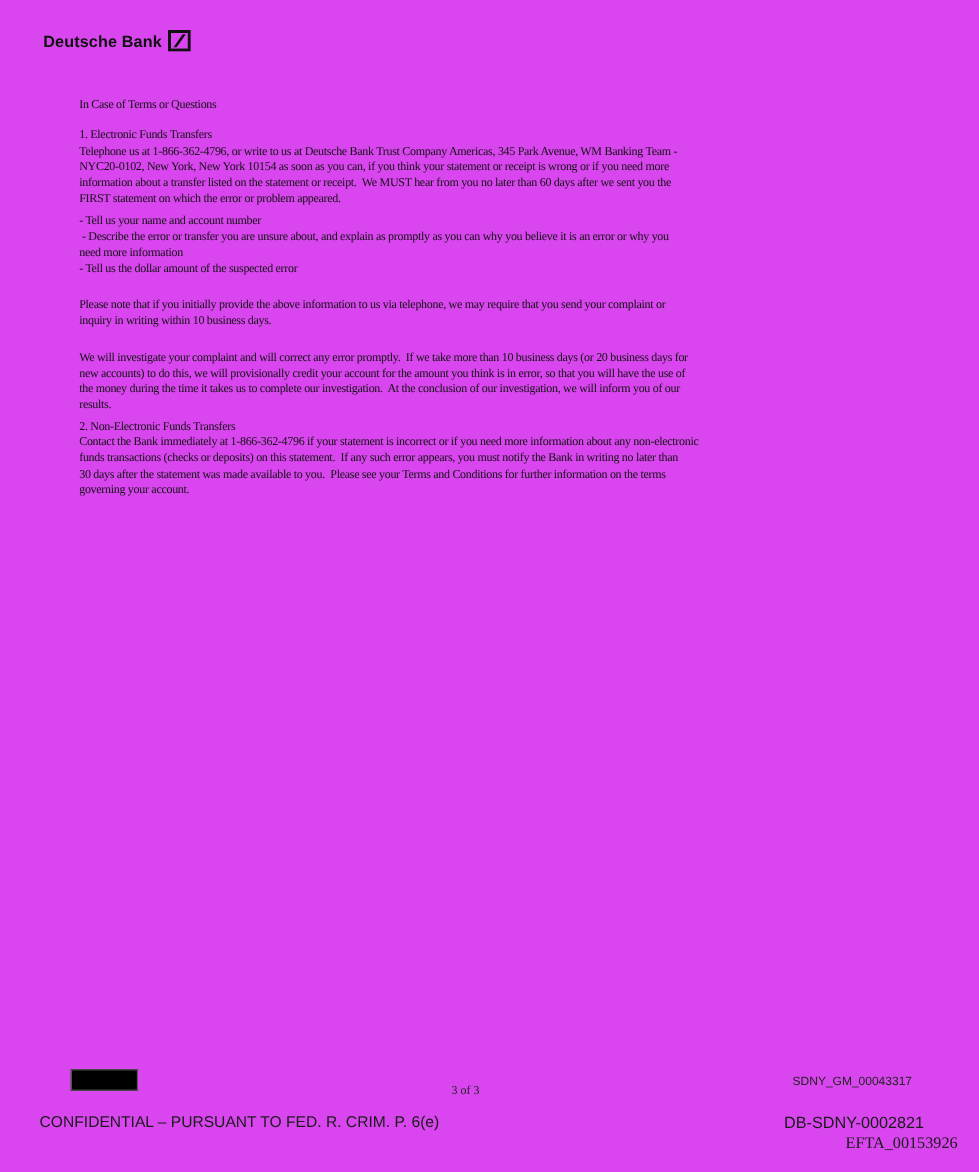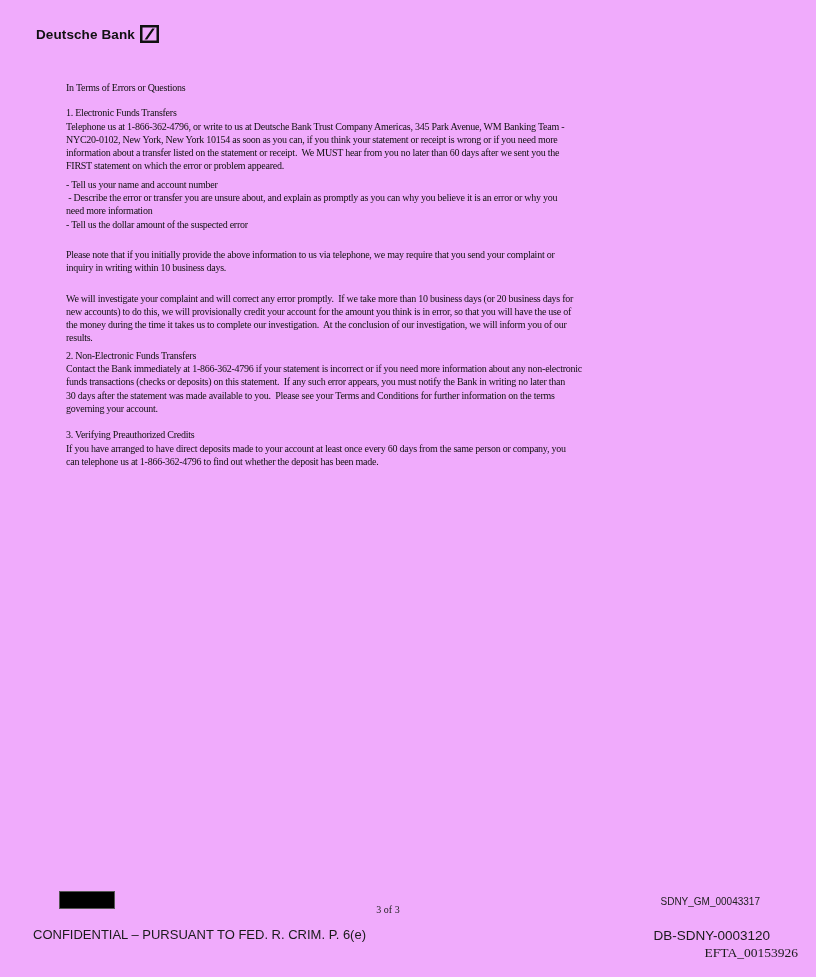--- a/index.html
+++ b/index.html
@@ -1,20 +1,20 @@
 <!DOCTYPE html>
 <html><head>
 <meta charset="utf-8">
 <style>
   html, body { margin: 0; padding: 0; background: #e8e8e8; }
   .page {
     position: relative;
     width: 816px;
     height: 977px;
-    background: #f0abfc;
+    background: #d946ef;
     margin: 0 auto;
     font-family: "Liberation Serif", serif;
     color: #000;
     overflow: hidden;
   }
   
   .logo {
     position: absolute;
     top: 25px;
     left: 36px;
@@ -108,51 +108,48 @@
     <span class="logo-text">Deutsche Bank</span>
     <span class="logo-mark">
       <svg width="19" height="18" viewBox="0 0 19 18" xmlns="http://www.w3.org/2000/svg">
         <rect x="1.25" y="1.25" width="16.5" height="15.5" fill="none" stroke="#111" stroke-width="2.5"></rect>
         <polygon points="4.6,14.4 12.2,3.6 14.8,3.6 7.2,14.4" fill="#111"></polygon>
       </svg>
     </span>
   </div>
 
   <div class="body-col">
-    <div class="para mb12">In Terms of Errors or Questions</div>
+    <div class="para mb12">In Case of Terms or Questions</div>
     <div class="para mb5">1. Electronic Funds Transfers
 Telephone us at 1-866-362-4796, or write to us at Deutsche Bank Trust Company Americas, 345 Park Avenue, WM Banking Team -
 NYC20-0102, New York, New York 10154 as soon as you can, if you think your statement or receipt is wrong or if you need more
 information about a transfer listed on the statement or receipt.  We MUST hear from you no later than 60 days after we sent you the
 FIRST statement on which the error or problem appeared.</div>
     <div class="para mb17">- Tell us your name and account number
  - Describe the error or transfer you are unsure about, and explain as promptly as you can why you believe it is an error or why you
 need more information
 - Tell us the dollar amount of the suspected error</div>
     <div class="para mb17">Please note that if you initially provide the above information to us via telephone, we may require that you send your complaint or
 inquiry in writing within 10 business days.</div>
     <div class="para mb16">We will investigate your complaint and will correct any error promptly.  If we take more than 10 business days (or 20 business days for
 new accounts) to do this, we will provisionally credit your account for the amount you think is in error, so that you will have the use of
 the money during the time it takes us to complete our investigation.  At the conclusion of our investigation, we will inform you of our
 results.</div>
     <div class="para">2. Non-Electronic Funds Transfers
 Contact the Bank immediately at 1-866-362-4796 if your statement is incorrect or if you need more information about any non-electronic
 funds transactions (checks or deposits) on this statement.  If any such error appears, you must notify the Bank in writing no later than
 30 days after the statement was made available to you.  Please see your Terms and Conditions for further information on the terms
 governing your account.</div>
-    <div class="para">3. Verifying Preauthorized Credits
-If you have arranged to have direct deposits made to your account at least once every 60 days from the same person or company, you
-can telephone us at 1-866-362-4796 to find out whether the deposit has been made.</div>
   </div>
 
   <div class="redaction-box"></div>
 
   <div class="page-indicator">3 of 3</div>
 
   <div class="bates-sdny-gm">SDNY_GM_00043317</div>
 
   <div class="confidential-notice">CONFIDENTIAL – PURSUANT TO FED. R. CRIM. P. 6(e)</div>
 
-  <div class="bates-db-sdny">DB-SDNY-0003120</div>
+  <div class="bates-db-sdny">DB-SDNY-0002821</div>
 
   <div class="bates-efta">EFTA_00153926</div>
 
 </div>
 
 </body></html>

